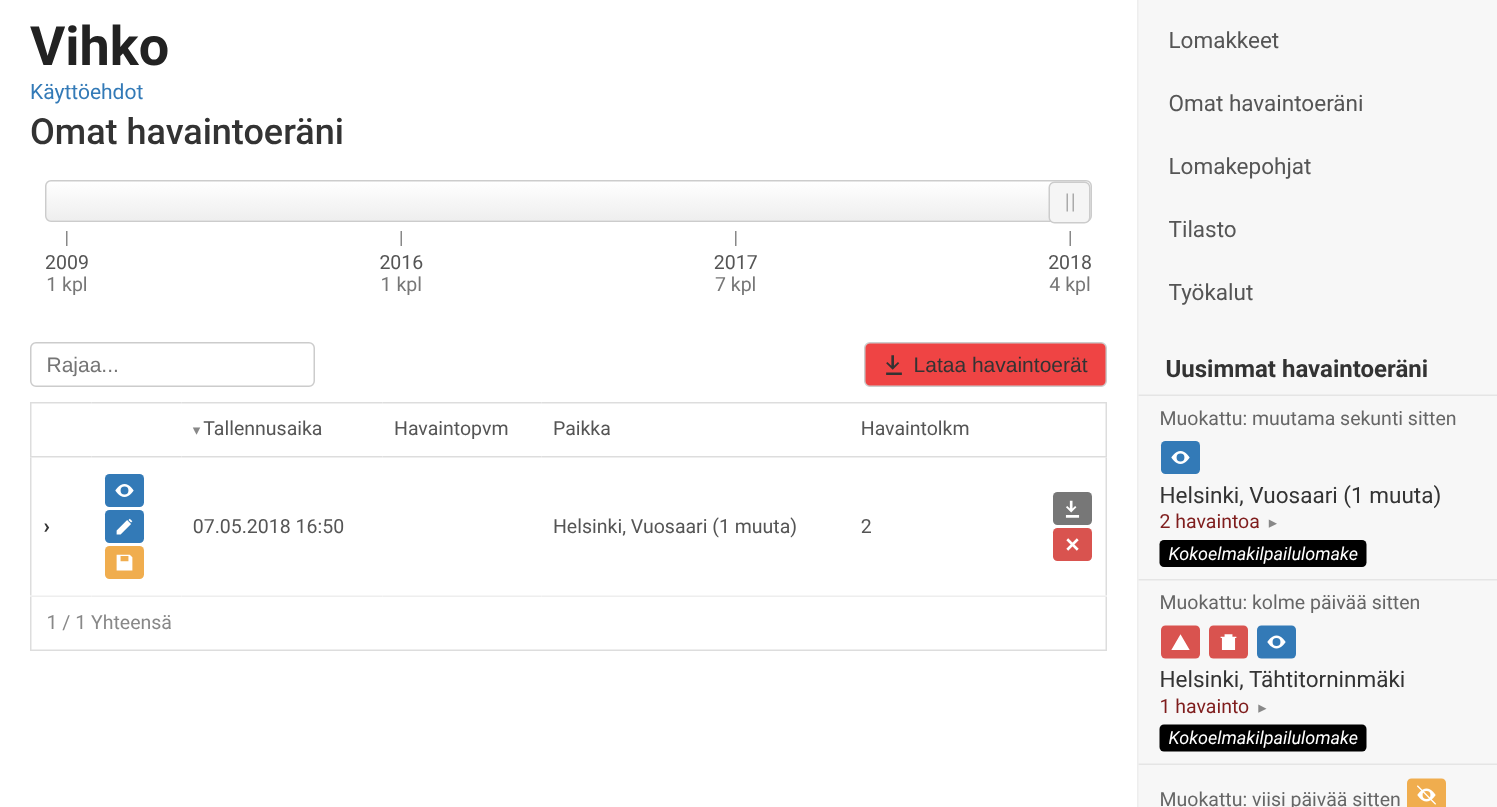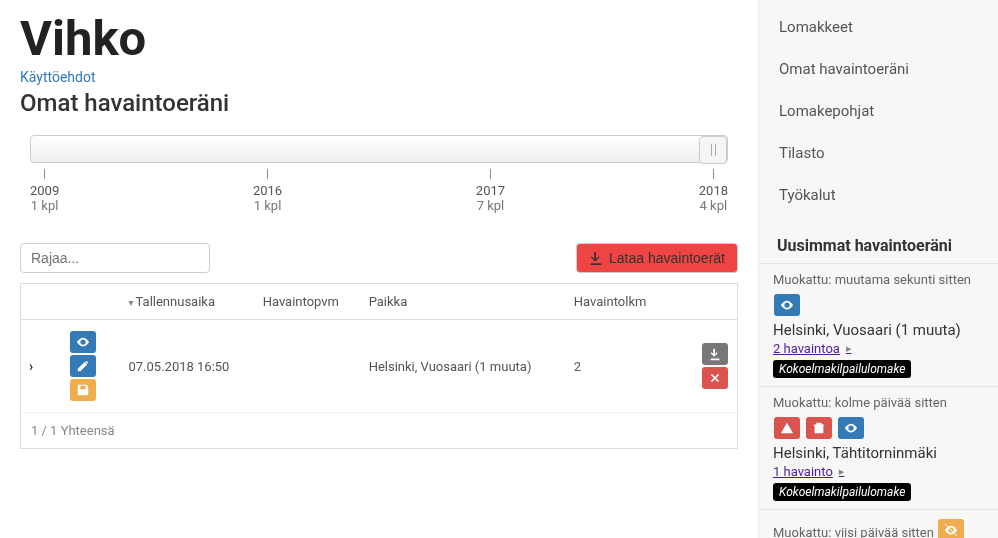--- a/index.html
+++ b/index.html
@@ -1,20 +1,20 @@
 <!DOCTYPE html>
 <html><head>
 <meta charset="utf-8">
 <style>
 * { box-sizing: border-box; margin: 0; padding: 0; }
 body { font-family: -apple-system, BlinkMacSystemFont, "Segoe UI", Roboto, Arial, sans-serif; font-size: 14px; color: #333; background: #fff; width: 998px; height: 538px; overflow: hidden; }
 .layout { display: flex; height: 100%; }
 .main { flex: 1; padding: 10px 20px; }
 .side { width: 240px; background: #f7f7f7; border-left: 1px solid #eee; }
-h1 { font-size: 49px; font-weight: bold; color: #222; margin-bottom: 2px; }
+h1 { font-size: 36px; font-weight: bold; color: #222; margin-bottom: 2px; }
 .terms { color: #337ab7; font-size: 14px; text-decoration: none; display: inline-block; margin-bottom: 4px; }
 h2 { font-size: 24px; font-weight: 500; color: #333; margin-bottom: 18px; }
 .timeline { position: relative; margin-bottom: 10px; }
 .slider-track { position: relative; height: 28px; background: linear-gradient(#fff,#eee); border: 1px solid #ccc; border-radius: 4px; margin: 0 10px 6px 10px; }
 .slider-handle { position: absolute; right: 0; top: 0; width: 28px; height: 28px; background: #f5f5f5; border: 1px solid #ccc; border-radius: 4px; display:flex; align-items:center; justify-content:center; gap:3px;}
 .slider-handle::before,.slider-handle::after{content:"";width:1px;height:12px;background:#aaa;}
 .ticks { display: flex; justify-content: space-between; padding: 0 10px; }
 .tick { text-align: center; color: #555; font-size: 13px; }
 .tick .bar { display:block; width:1px; height:10px; background:#888; margin:0 auto 4px;}
 .tick .yr { display:block; }
@@ -29,21 +29,21 @@
 .iconbtn { display:inline-flex; align-items:center; justify-content:center; width:26px; height:22px; border-radius:3px; color:#fff; font-size:12px; margin:1px;}
 .blue{background:#337ab7;} .orange{background:#f0ad4e;} .gray{background:#777;} .red{background:#d9534f;}
 .expand{color:#333; font-weight:bold; cursor:pointer; font-size:14px;}
 .footer { padding:10px; color:#888; font-size:13px; border:1px solid #ddd; border-top:none;}
 .side-nav { padding: 6px 0; }
 .side-link { display:block; padding:12px 20px; color:#555; font-size:15px; cursor:pointer;}
 .side-heading { padding: 14px 18px 8px; font-size:16px; font-weight:bold; color:#333;}
 .card { border-top:1px solid #e5e5e5; padding:8px 14px; font-size:13px; }
 .card-meta{ color:#666; margin-bottom:4px;}
 .card-title{ color:#333; font-size:15px; margin:2px 0;}
-.card-sub{ color:#4c1d95; font-size:13px; display:inline-flex; align-items:center; gap:4px;text-decoration:underline;}
+.card-sub{ color:#7f1d1d; font-size:13px; display:inline-flex; align-items:center; gap:4px;}
 .tag{ display:inline-block; background:#000000; color:#fff; padding:2px 6px; border-radius:3px; font-size:12px; margin-top:4px;font-style:italic;}
 .chev::after{content:"▸"; font-size:11px; color:#888; margin-left:2px;}
 .small-icons{display:inline-flex;gap:4px;margin:2px 0;}
 svg{display:block;}
 .space{flex:1;}
 </style>
 </head>
 <body>
 
 <div class="layout">

